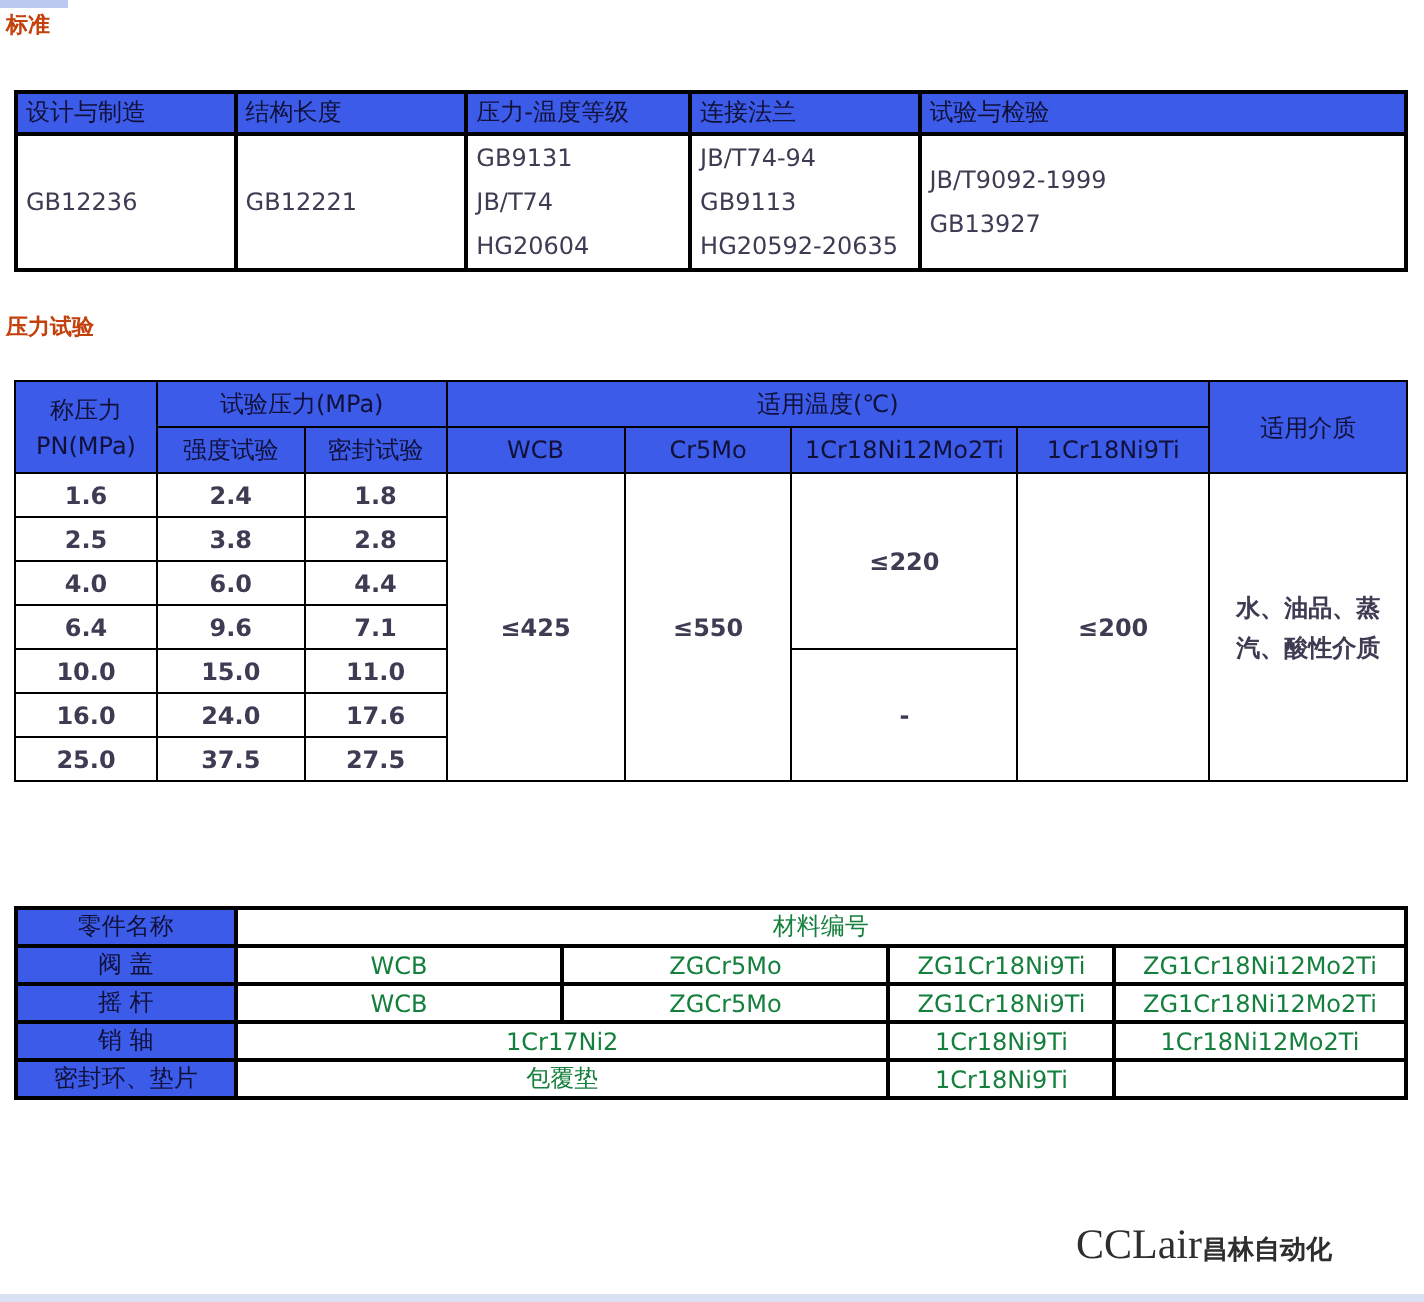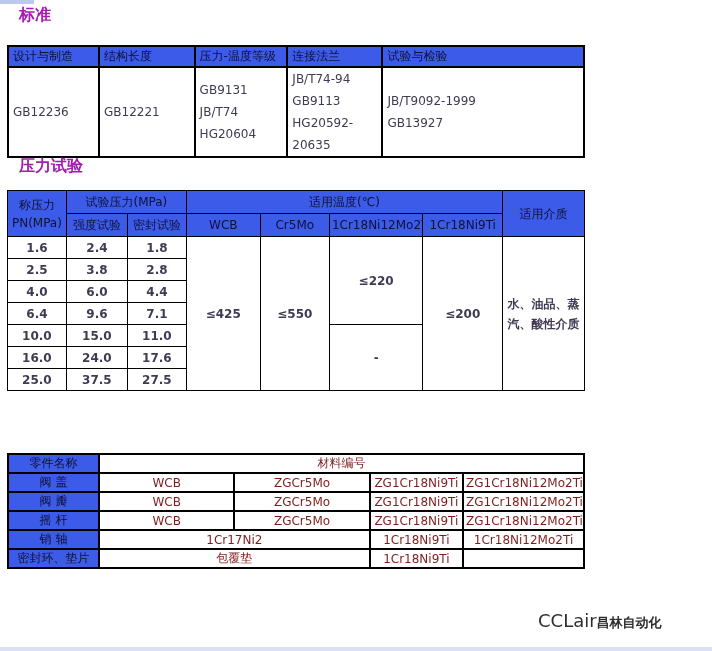--- a/index.html
+++ b/index.html
@@ -4,26 +4,26 @@
 <style>
   html,body{margin:0;padding:0;background:#ffffff;}
   .page{
     position:relative;width:712px;height:651px;background:#ffffff;overflow:hidden;
     font-family:"DejaVu Sans","Liberation Sans",sans-serif;color:#000;
   }
   .edge-strip{position:absolute;background:#bcc8ef;}
   .strip-top{left:0;top:0;width:34px;height:4px;}
   .strip-bottom{left:0;top:647px;width:712px;height:4px;background:#dbe1f4;}
 
-  .sec-title{position:absolute;left:19px;margin:0;font-size:16px;font-weight:bold;color:#a21caf;}
+  .sec-title{position:absolute;left:3px;margin:0;font-size:11px;font-weight:bold;color:#c2410c;}
   .t1{top:5px;}
   .t2{top:156px;}
   .t3{top:417px;}
 
-  table.tbl{position:absolute;left:7px;width:578px;border-collapse:collapse;table-layout:fixed;}
+  table.tbl{position:absolute;left:7px;width:697px;border-collapse:collapse;table-layout:fixed;}
   .tbl th,.tbl td{overflow:hidden;}
 
   
   .tbl1{top:45px;}
   .tbl1 th,.tbl1 td{border:2px solid #000;}
   .tbl1 th{
     background:#3b5be8;color:#101038;font-weight:normal;font-size:12px;
     text-align:left;height:16px;padding:1px 4px;
   }
   .tbl1 td{
@@ -36,27 +36,27 @@
   .tbl2{top:190px;font-size:12px;}
   .tbl2 th,.tbl2 td{border:1px solid #000;text-align:center;vertical-align:middle;}
   .tbl2 th{background:#3b5be8;color:#101038;font-weight:normal;height:22px;padding:0 2px;line-height:1.5;}
   .tbl2 td{color:#403a52;height:21px;padding:0 2px;font-weight:bold;}
   .tbl2 td.medium-cell{line-height:20px;padding:0 3px;}
 
   
   .tbl3{top:453px;font-size:12px;border-radius:17px;}
   .tbl3 th,.tbl3 td{border:2px solid #000;text-align:center;vertical-align:middle;height:17px;padding:0 2px;}
   .tbl3 th{background:#3b5be8;color:#101038;font-weight:normal;}
-  .tbl3 td{color:#7f1d1d;}
+  .tbl3 td{color:#15803d;}
 
   
   .watermark{
     position:absolute;top:610px;left:538px;white-space:nowrap;color:#2e2e2e;
   }
-  .wm-latin{font-size:18px;font-weight:400;letter-spacing:0px;}
+  .wm-latin{font-size:21px;font-weight:400;letter-spacing:0px;font-family:Liberation Serif, serif;}
   .wm-cn{font-size:13px;font-weight:700;margin-left:0;}
 </style>
 </head>
 <body>
 
 <div class="page">
 
   <div class="edge-strip strip-top"></div>
 
   <h3 class="sec-title t1">标准</h3>
@@ -196,27 +196,20 @@
         <td colspan="4">材料编号</td>
       </tr>
       <tr>
         <th>阀 盖</th>
         <td>WCB</td>
         <td>ZGCr5Mo</td>
         <td>ZG1Cr18Ni9Ti</td>
         <td>ZG1Cr18Ni12Mo2Ti</td>
       </tr>
       <tr>
-        <th>阀 瓣</th>
-        <td>WCB</td>
-        <td>ZGCr5Mo</td>
-        <td>ZG1Cr18Ni9Ti</td>
-        <td>ZG1Cr18Ni12Mo2Ti</td>
-      </tr>
-      <tr>
         <th>摇 杆</th>
         <td>WCB</td>
         <td>ZGCr5Mo</td>
         <td>ZG1Cr18Ni9Ti</td>
         <td>ZG1Cr18Ni12Mo2Ti</td>
       </tr>
       <tr>
         <th>销 轴</th>
         <td colspan="2">1Cr17Ni2</td>
         <td>1Cr18Ni9Ti</td>

